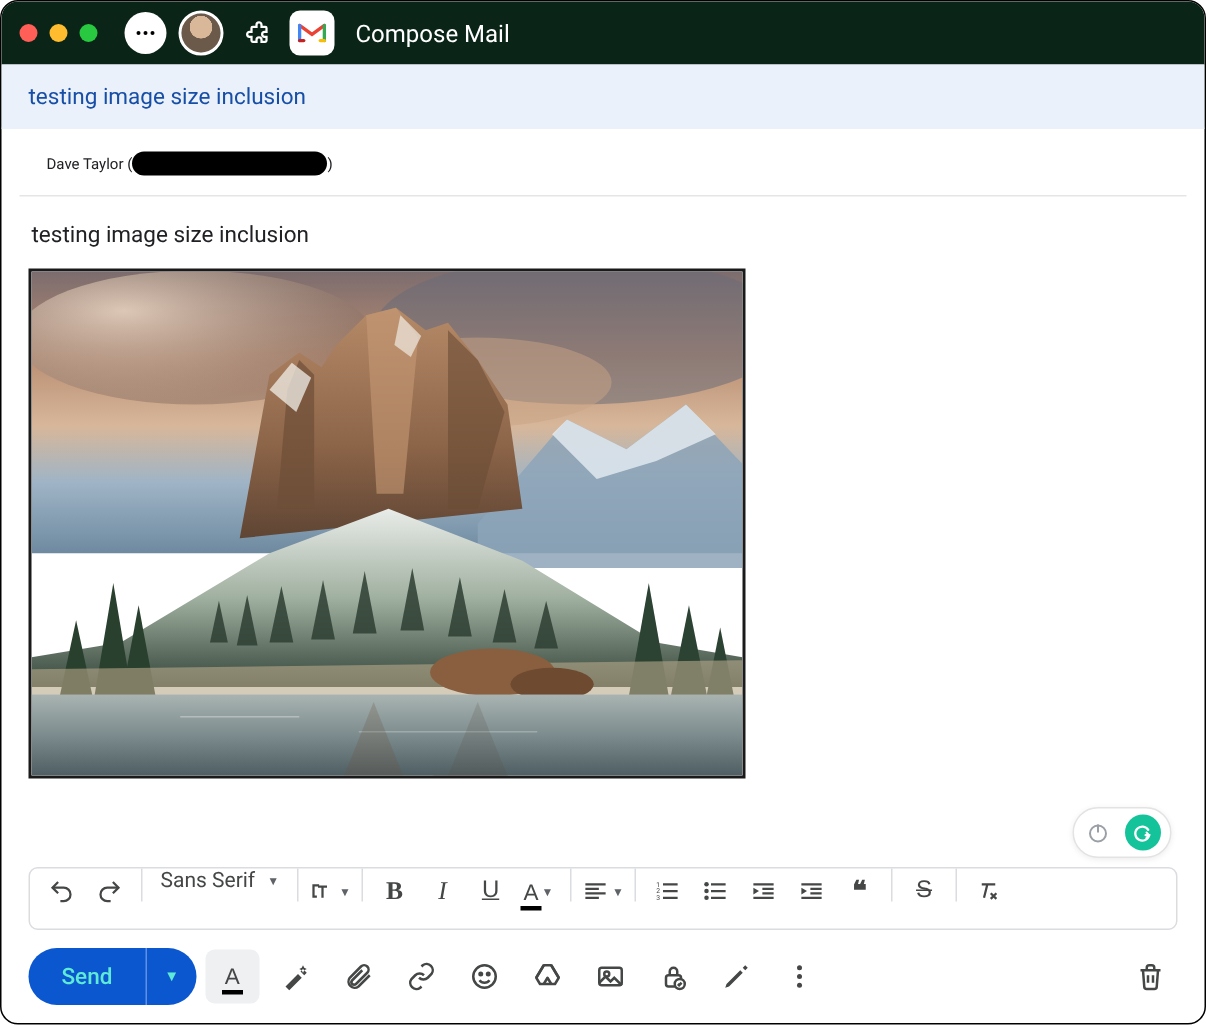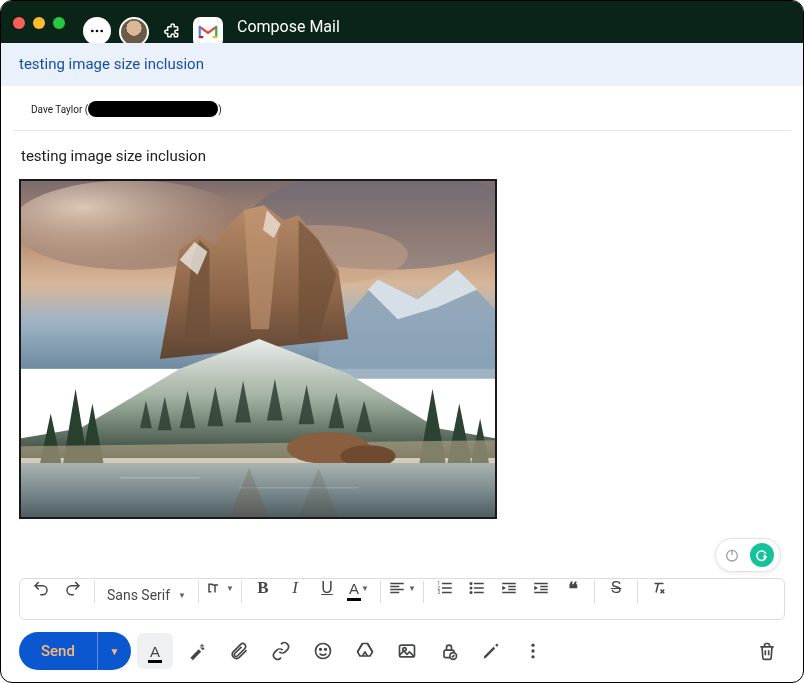--- a/index.html
+++ b/index.html
@@ -12,21 +12,22 @@
     border-radius: 12px;
     border: 1px solid #000;
     display: flex;
     flex-direction: column;
   }
   
   .titlebar {
     height: 42px;
     background: #0a2517;
     display: flex;
-    padding: 16px 12px;
+    align-items: center;
+    padding: 4px 12px;
     gap: 8px;
     color: #fff;
     flex-shrink: 0;
   }
   .traffic { display: flex; gap: 8px; margin-right: 10px; }
   .dot { width: 12px; height: 12px; border-radius: 50%; }
   .red { background: #ff5f57; }
   .yellow { background: #febc2e; }
   .green { background: #28c840; }
   .circ-btn {
@@ -98,22 +99,22 @@
   }
   .gr-power { width:20px; height:20px; display:flex; align-items:center; justify-content:center; color:#9aa0a6;}
   .gr-logo { width:24px; height:24px; border-radius:50%; background:#15c39a; display:flex; align-items:center; justify-content:center; color:#fff; font-weight:bold; font-size:14px;}
   
   .fmt-bar {
     margin: 0 18px;
     border: 1px solid #dadce0;
     border-radius: 6px;
     height: 42px;
     display: flex;
-    align-items: flex-end;
-    padding: 16px 6px;
+    align-items: flex-start;
+    padding: 0 6px;
     gap: 2px;
     flex-shrink: 0;
     background: #fff;
   }
   .fmt-btn {
     min-width: 30px; height: 30px;
     display: flex; align-items: center; justify-content: center;
     color: #444746; font-size: 16px;
     border-radius: 4px; cursor: pointer;
     position: relative;
@@ -134,21 +135,21 @@
     padding: 0 18px;
     gap: 6px;
     flex-shrink: 0;
   }
   .send-btn {
     display: flex; align-items: stretch;
     height: 38px;
     border-radius: 20px;
     overflow: hidden;
     background: #0b57d0;
-    color: #fdba74;
+    color: #5eead4;
   }
   .send-main {
     padding: 0 22px;
     display: flex; align-items: center;
     font-size: 15px; font-weight: 500;
     cursor: pointer;
   }
   .send-more {
     width: 34px;
     border-left: 1px solid rgba(255,255,255,0.35);

